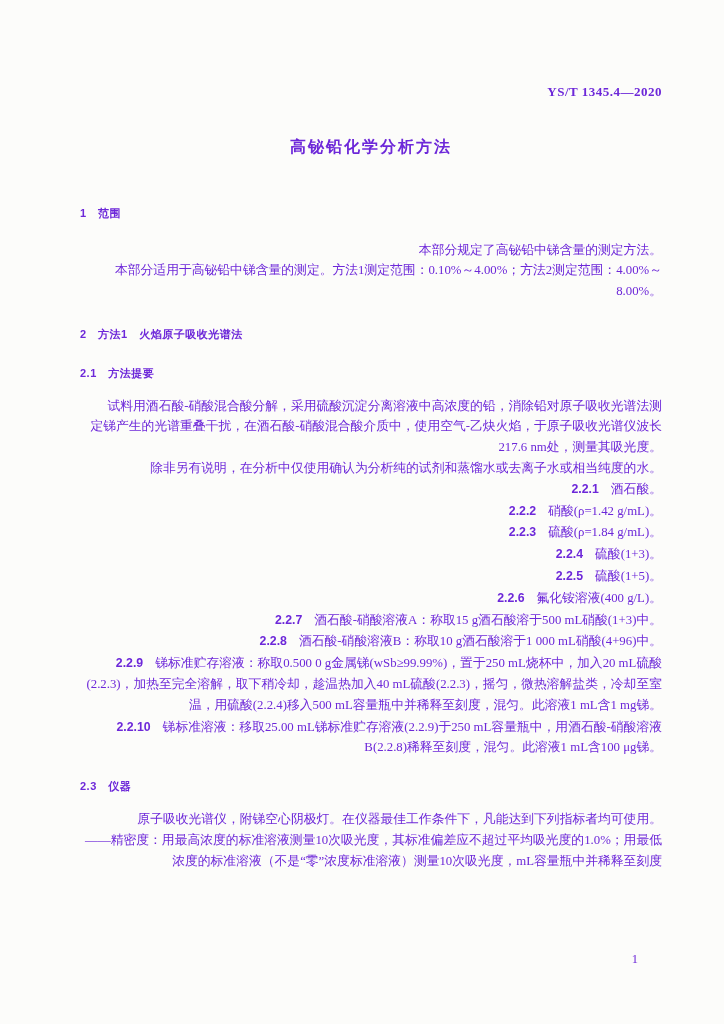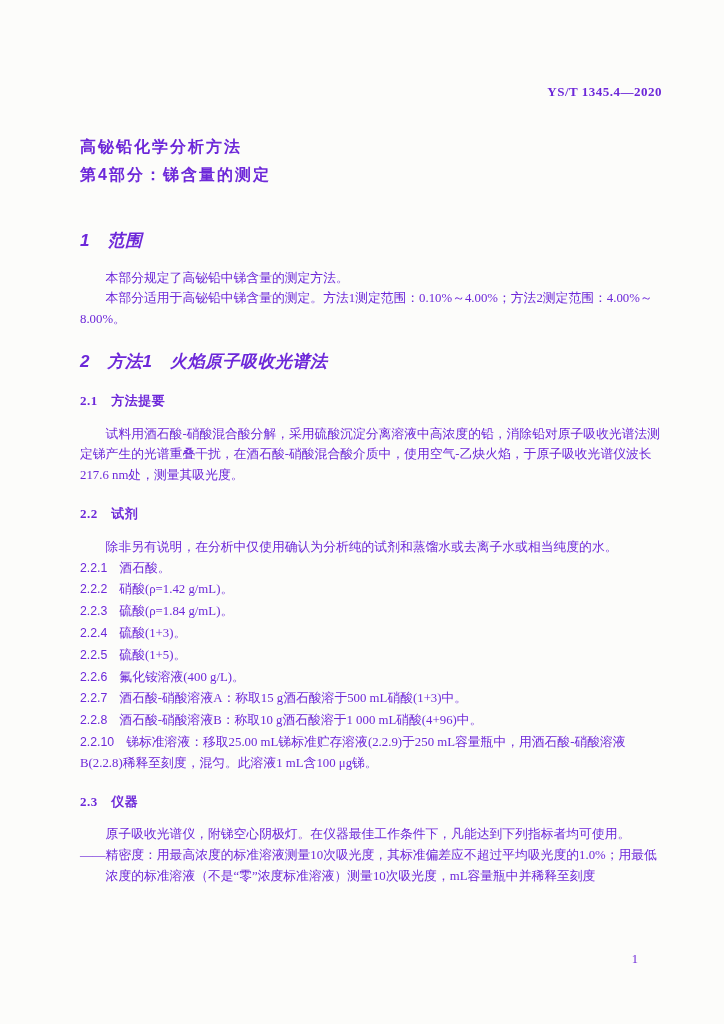--- a/index.html
+++ b/index.html
@@ -22,53 +22,52 @@
 
   .std-no {
     text-align: right;
     font-weight: bold;
     font-size: 13px;
     letter-spacing: 0.5px;
   }
 
   .title-block {
     margin-top: 30px;
-    text-align: left;
+    text-align: center;
     font-family: "Liberation Sans", "DejaVu Sans", sans-serif;
     font-weight: bold;
     font-size: 16px;
     line-height: 28px;
     letter-spacing: 2px;
   }
 
   .h1 {
     font-family: "Liberation Sans", "DejaVu Sans", sans-serif;
     font-weight: bold;
-    font-size: 17px;
+    font-size: 11px;
     margin: 22px 0 16px;
     letter-spacing: 0.5px;
-    font-style: italic;
   }
   .h1.sec1 { margin-top: 42px; }
 
   .h2 {
-    font-family: Liberation Serif, serif;
+    font-family: Liberation Sans, sans-serif;
     font-weight: bold;
-    font-size: 13px;
+    font-size: 11px;
     margin: 18px 0 12px;
     letter-spacing: 0.5px;
   }
 
-  p { margin: 0; }
+  p { margin: 0; text-align: right; }
   .indent { text-indent: 2em; }
 
   .item { margin: 0 0 1px; }
   .item .num {
     font-family: "Liberation Sans", "DejaVu Sans", sans-serif;
-    font-weight: normal;
+    font-weight: bold;
     font-size: 12.3px;
     margin-right: 12px;
     white-space: nowrap;
   }
 
   .dash {
     padding-left: 2em;
     text-indent: -2em;
   }
 
@@ -81,43 +80,42 @@
 </style>
 </head>
 <body>
 
 <div class="page">
 
   <div class="std-no">YS/T 1345.4—2020</div>
 
   <div class="title-block">
     <div>高铋铅化学分析方法</div>
-    <div>第4部分：锑含量的测定</div>
   </div>
 
   <div class="h1 sec1">1　范围</div>
   <p class="indent">本部分规定了高铋铅中锑含量的测定方法。</p>
   <p class="indent">本部分适用于高铋铅中锑含量的测定。方法1测定范围：0.10%～4.00%；方法2测定范围：4.00%～8.00%。</p>
 
   <div class="h1">2　方法1　火焰原子吸收光谱法</div>
 
   <div class="h2">2.1　方法提要</div>
   <p class="indent">试料用酒石酸-硝酸混合酸分解，采用硫酸沉淀分离溶液中高浓度的铅，消除铅对原子吸收光谱法测定锑产生的光谱重叠干扰，在酒石酸-硝酸混合酸介质中，使用空气-乙炔火焰，于原子吸收光谱仪波长217.6 nm处，测量其吸光度。</p>
 
-  <div class="h2">2.2　试剂</div>
   <p class="indent">除非另有说明，在分析中仅使用确认为分析纯的试剂和蒸馏水或去离子水或相当纯度的水。</p>
 
   <p class="item"><span class="num">2.2.1</span><span>酒石酸。</span></p>
   <p class="item"><span class="num">2.2.2</span><span>硝酸(ρ=1.42 g/mL)。</span></p>
   <p class="item"><span class="num">2.2.3</span><span>硫酸(ρ=1.84 g/mL)。</span></p>
   <p class="item"><span class="num">2.2.4</span><span>硫酸(1+3)。</span></p>
   <p class="item"><span class="num">2.2.5</span><span>硫酸(1+5)。</span></p>
   <p class="item"><span class="num">2.2.6</span><span>氟化铵溶液(400 g/L)。</span></p>
   <p class="item"><span class="num">2.2.7</span><span>酒石酸-硝酸溶液A：称取15 g酒石酸溶于500 mL硝酸(1+3)中。</span></p>
   <p class="item"><span class="num">2.2.8</span><span>酒石酸-硝酸溶液B：称取10 g酒石酸溶于1 000 mL硝酸(4+96)中。</span></p>
+  <p class="item"><span class="num">2.2.9</span><span>锑标准贮存溶液：称取0.500 0 g金属锑(wSb≥99.99%)，置于250 mL烧杯中，加入20 mL硫酸(2.2.3)，加热至完全溶解，取下稍冷却，趁温热加入40 mL硫酸(2.2.3)，摇匀，微热溶解盐类，冷却至室温，用硫酸(2.2.4)移入500 mL容量瓶中并稀释至刻度，混匀。此溶液1 mL含1 mg锑。</span></p>
   <p class="item"><span class="num">2.2.10</span><span>锑标准溶液：移取25.00 mL锑标准贮存溶液(2.2.9)于250 mL容量瓶中，用酒石酸-硝酸溶液B(2.2.8)稀释至刻度，混匀。此溶液1 mL含100 μg锑。</span></p>
 
   <div class="h2">2.3　仪器</div>
   <p class="indent">原子吸收光谱仪，附锑空心阴极灯。在仪器最佳工作条件下，凡能达到下列指标者均可使用。</p>
   <p class="dash">——精密度：用最高浓度的标准溶液测量10次吸光度，其标准偏差应不超过平均吸光度的1.0%；用最低浓度的标准溶液（不是“零”浓度标准溶液）测量10次吸光度，mL容量瓶中并稀释至刻度</p>
 
   <div class="page-no">1</div>
 
 </div>
 

